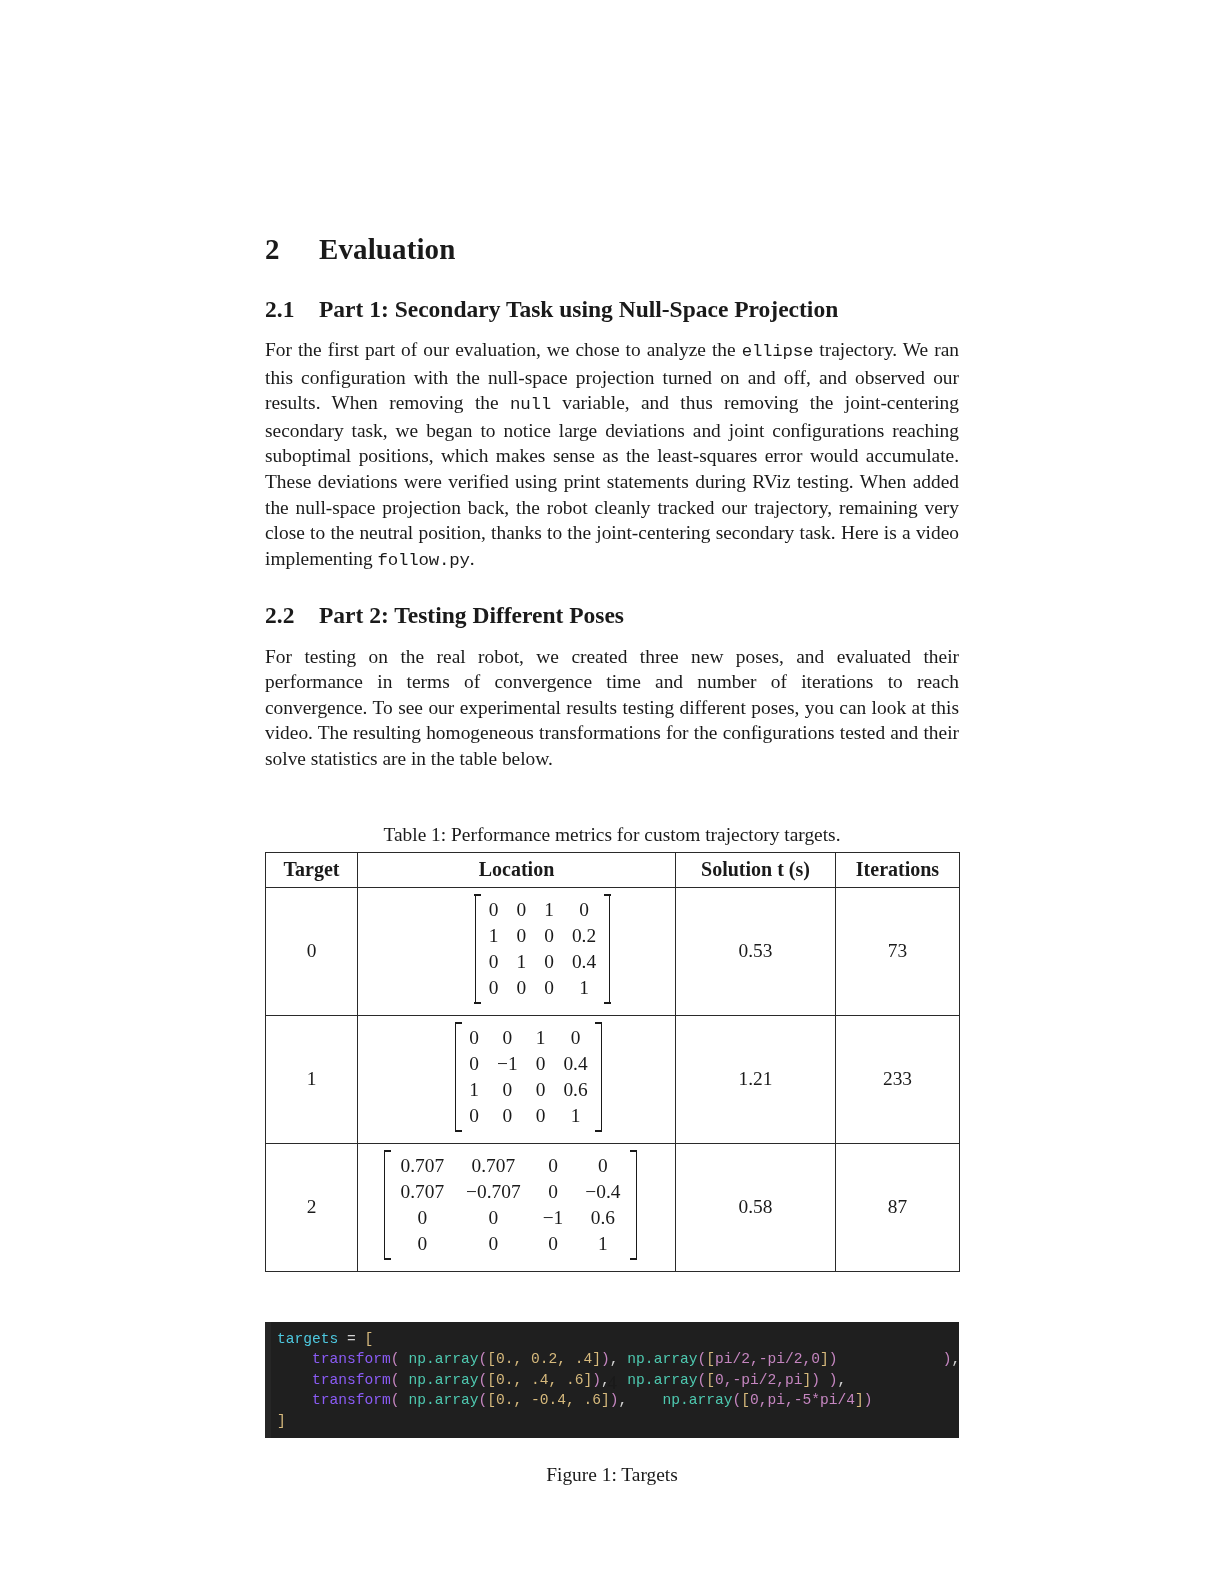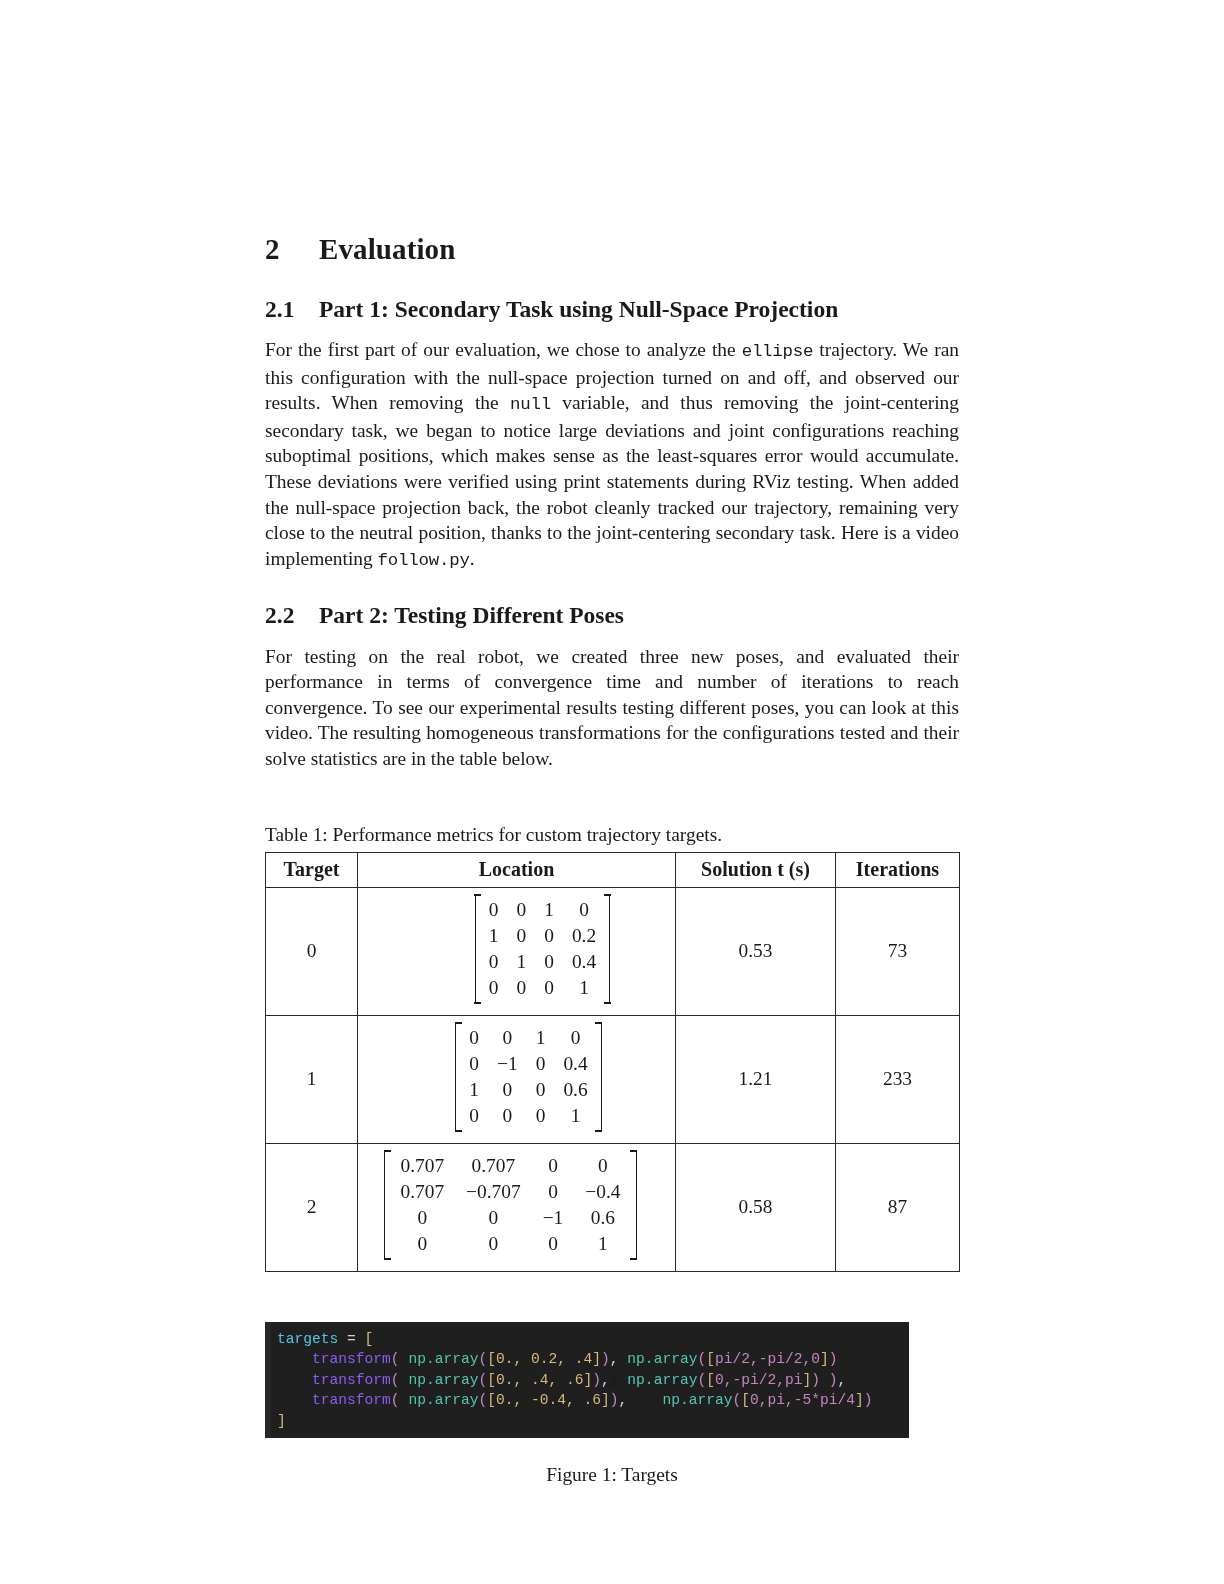--- a/index.html
+++ b/index.html
@@ -55,20 +55,21 @@
   code, .tt {
     font-family: "Liberation Mono", "DejaVu Sans Mono", monospace;
     font-size: 17.4px;
     letter-spacing: -0.2px;
   }
 
   
   .tablewrap { margin-top: 52px; }
   .tcaption {
     font-size: 19.4px;
+    text-align: center;
     margin-bottom: 4px;
     line-height: 1.25;
   }
   table.perf {
     border-collapse: collapse;
     width: 100%;
     table-layout: fixed;
     font-size: 19.4px;
     border-radius: 13px;
   }
@@ -153,21 +154,21 @@
   
   .codefig { margin-top: 50px; }
   pre.code {
     background: #1f1f1f;
     color: #d4d4d4;
     font-family: "Liberation Mono", "DejaVu Sans Mono", monospace;
     font-size: 14.6px;
     line-height: 20.5px;
     margin: 0;
     padding: 7px 0 7px 0;
-    width: 644px;
+    width: 694px;
     box-sizing: border-box;
     overflow: hidden;
     white-space: pre;
     border-left: 6px solid #262626;
   }
   pre.code .ln { display: block; padding-left: 6px; }
   .k-var  { color: #4ec9e0; }   
   .k-fn   { color: #8b5cf6; }   
   .k-mod  { color: #4ec9b0; }   
   .k-op   { color: #d4d4d4; }   

